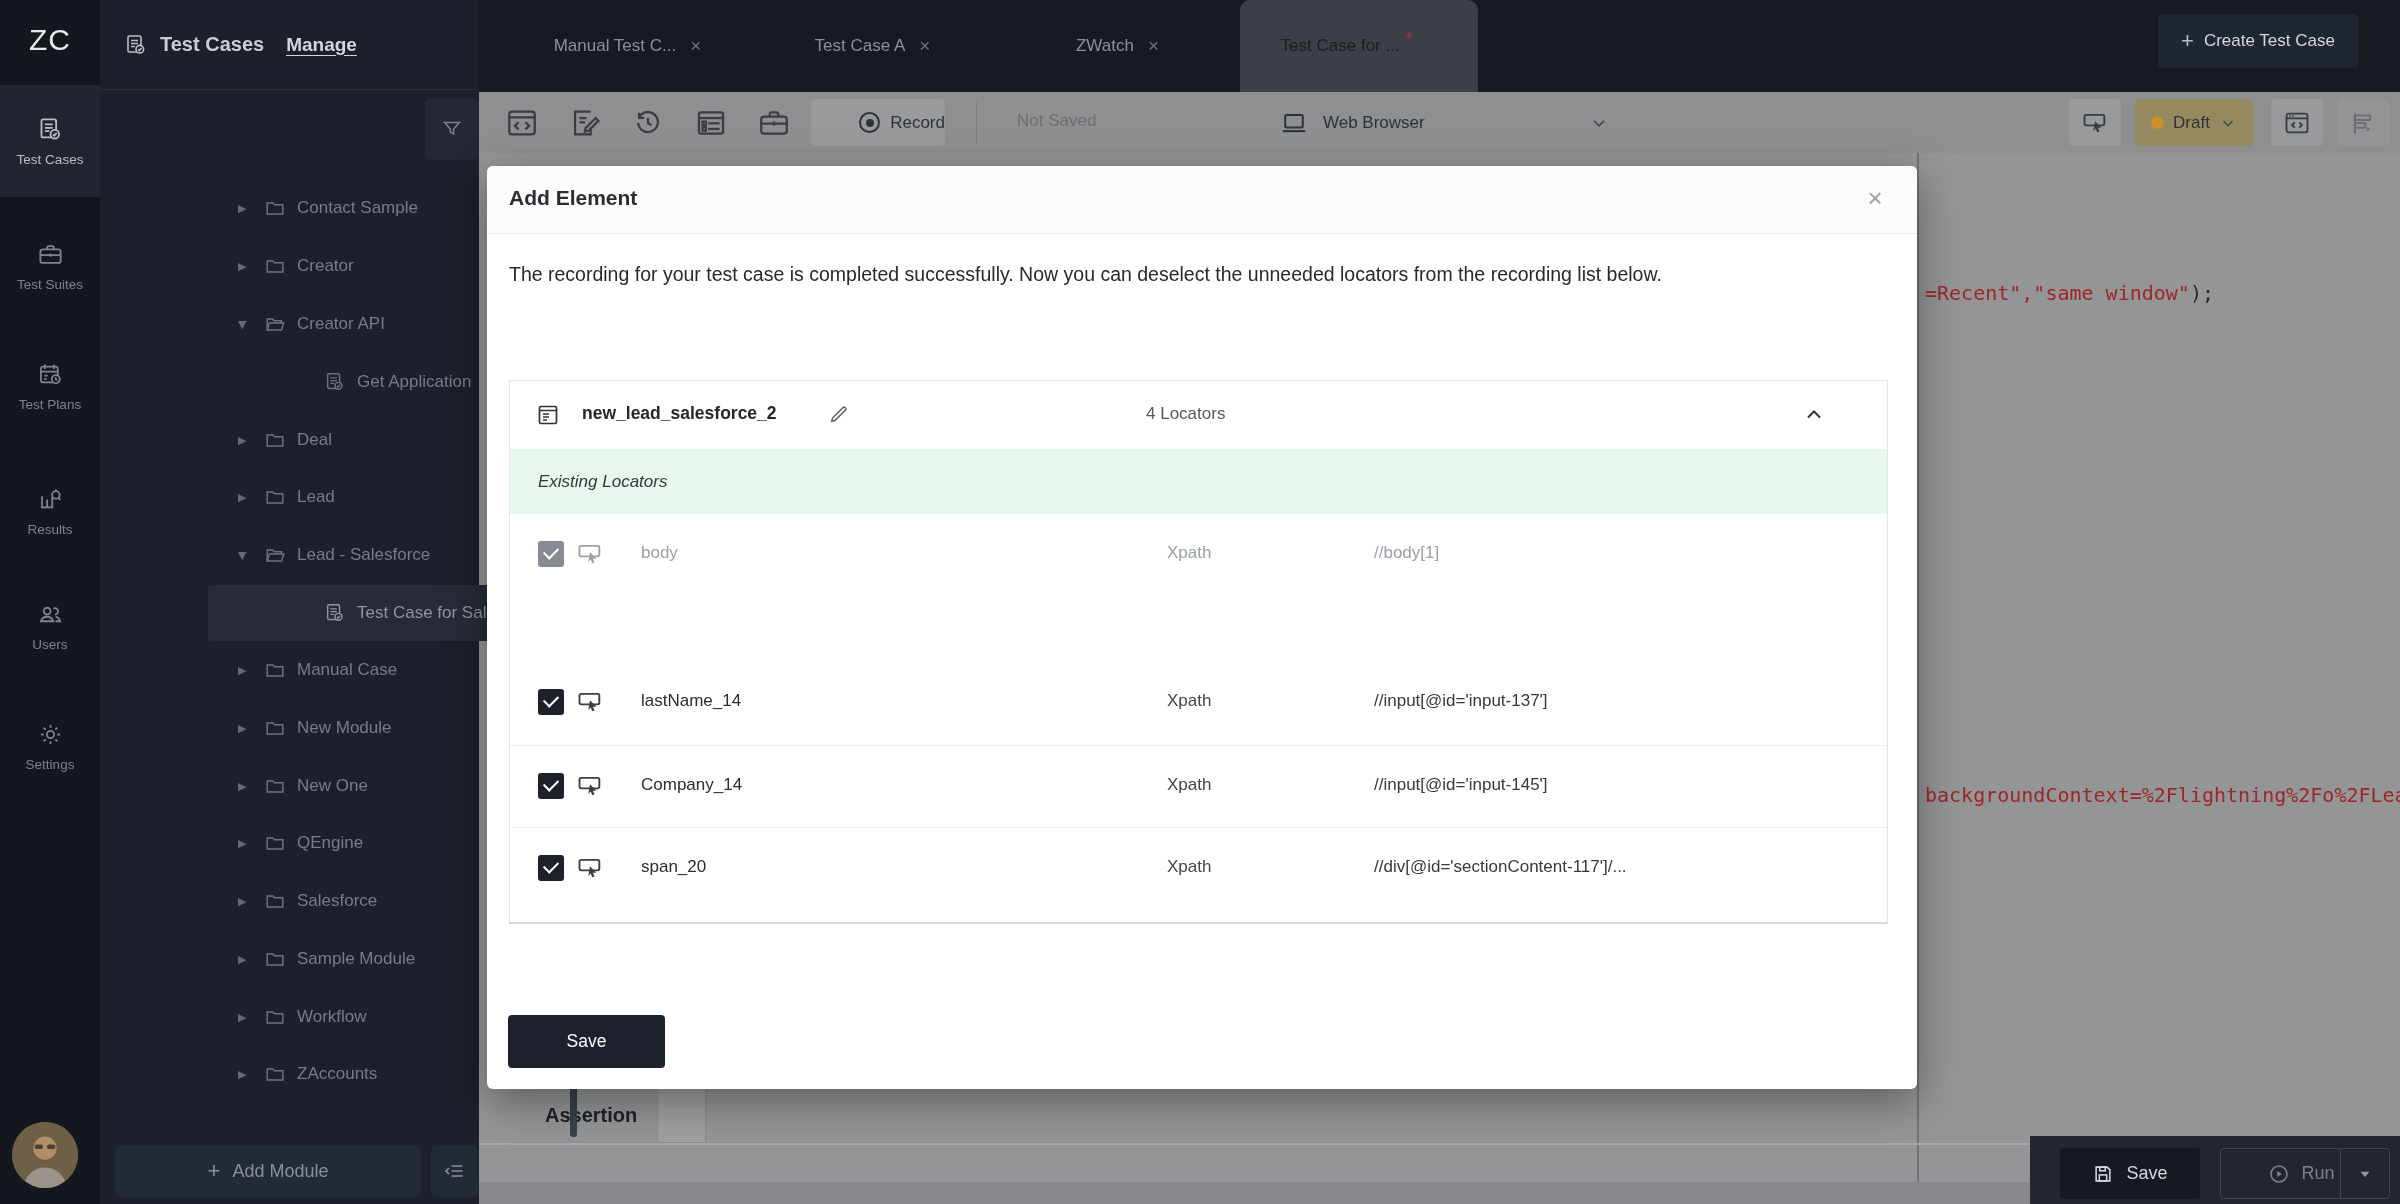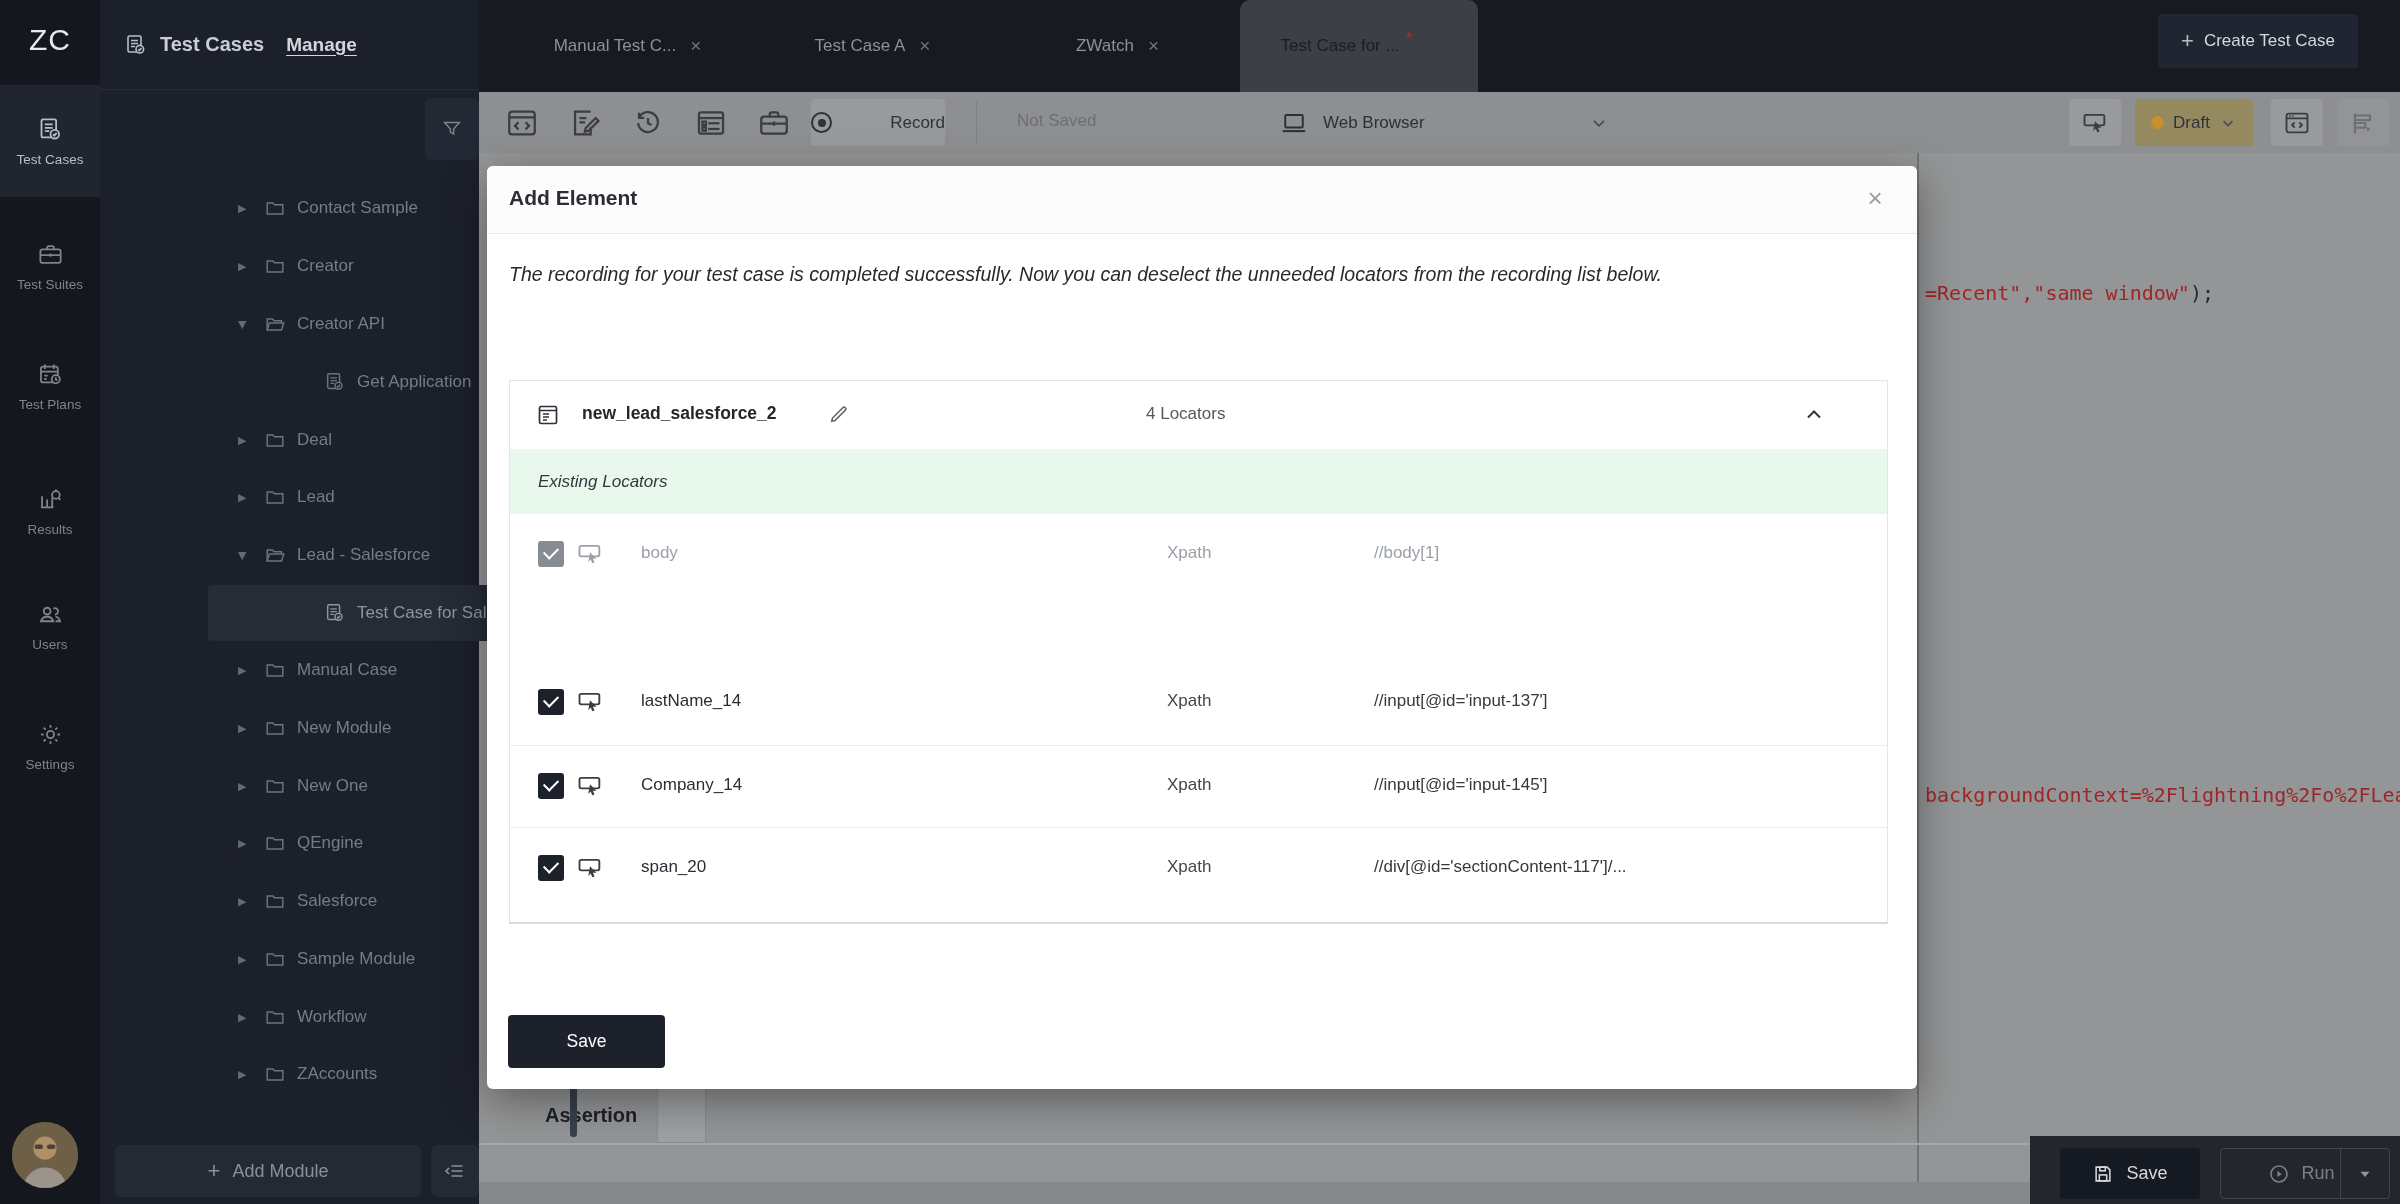--- a/index.html
+++ b/index.html
@@ -49,21 +49,21 @@
   .tab.active .x{color:#3d4147;}
   .tab .dirty{color:#b03030;font-size:17px;position:relative;top:-7px;margin-left:-8px;}
   .createBtn{position:absolute;left:1679px;top:14px;width:200px;height:54px;background:#1f2632;border-radius:4px;
              display:flex;align-items:center;justify-content:center;gap:10px;color:#d5d8dc;font-size:17px;cursor:pointer;}
   .createBtn .plus{font-size:22px;font-weight:300;color:#b9bdc3;}
   
   .content{position:absolute;left:479px;top:92px;width:1921px;height:1112px;background:#949596;z-index:1;overflow:hidden;}
   .toolbar{position:absolute;left:0;top:0;width:1921px;height:61px;background:#8e8f90;}
   .tbIcon{position:absolute;top:14px;width:34px;height:34px;color:#3b3d41;}
   .recordChip{position:absolute;left:332px;top:7px;width:134px;height:47px;background:#999a9c;border-radius:4px;
-              display:flex;align-items:center;justify-content:space-between;gap:10px;color:#2e3135;font-size:17px;cursor:pointer;}
+              display:flex;align-items:center;justify-content:flex-end;gap:10px;color:#2e3135;font-size:17px;cursor:pointer;}
   .recDot{width:17px;height:17px;border:2px solid #2f3236;border-radius:50%;position:relative;}
   .recDot::after{content:"";position:absolute;left:4.5px;top:4.5px;width:8px;height:8px;border-radius:50%;background:#2f3236;}
   .tbDivider{position:absolute;left:497px;top:10px;width:1px;height:41px;background:#7d7e80;}
   .notSaved{position:absolute;left:538px;top:19px;color:#6d6f72;font-size:17px;}
   .browserSel{position:absolute;left:800px;top:7px;width:330px;height:47px;display:flex;align-items:center;gap:14px;
               color:#2d3034;font-size:17px;cursor:pointer;}
   .browserSel .caret{margin-left:auto;color:#46494e;}
   .ptrChip{position:absolute;left:1590px;top:7px;width:52px;height:47px;background:#999a9c;border-radius:4px;
            display:flex;align-items:center;justify-content:center;color:#393c40;cursor:pointer;}
   .draftChip{position:absolute;left:1656px;top:7px;width:118px;height:47px;background:#94895f;border-radius:4px;
@@ -89,21 +89,21 @@
   .runMain{flex:1;display:flex;align-items:center;justify-content:center;gap:10px;height:100%;}
   .runCaret{width:48px;height:100%;border-left:1px solid #3f444d;display:flex;align-items:center;justify-content:center;color:#9196a0;}
   
   .modal{position:absolute;left:487px;top:166px;width:1430px;height:923px;background:#ffffff;border-radius:6px;
          box-shadow:0 12px 44px rgba(0,0,0,.38);z-index:10;}
   .modalHead{position:absolute;left:0;top:0;width:1430px;height:67px;background:#fcfcfc;border-bottom:1px solid #ececee;
              border-radius:6px 6px 0 0;}
   .modalTitle{position:absolute;left:22px;top:20px;font-size:21px;font-weight:600;color:#2a2d33;}
   .modalClose{position:absolute;right:24px;top:14px;width:36px;height:36px;display:flex;align-items:center;justify-content:center;
               color:#9aa0a7;font-size:26px;cursor:pointer;}
-  .modalIntro{position:absolute;left:22px;top:92px;width:1240px;font-size:19.5px;line-height:33px;color:#26292e;font-style:italic;}
+  .modalIntro{position:absolute;left:22px;top:92px;width:1240px;font-size:19.5px;line-height:33px;color:#26292e;}
   .card{position:absolute;left:22px;top:214px;width:1379px;height:544px;background:#fff;border:1px solid #e3e5e8;
         border-bottom:2px solid #d7d9dc;box-sizing:border-box;}
   .cardHead{position:absolute;left:0;top:0;width:100%;height:68px;}
   .cardFormIcon{position:absolute;left:26px;top:22px;color:#2e3238;}
   .cardName{position:absolute;left:64px;top:22px;font-size:17.5px;font-weight:700;color:#23262b;margin-left:8px;}
   .cardEdit{position:absolute;left:318px;top:22px;color:#5a5f66;cursor:pointer;}
   .cardCount{position:absolute;left:636px;top:23px;font-size:17px;color:#54585e;}
   .cardChevron{position:absolute;left:1292px;top:22px;color:#32363c;cursor:pointer;}
   .band{position:absolute;left:0;width:100%;height:65px;display:flex;align-items:center;padding-left:28px;box-sizing:border-box;
         font-size:17px;font-style:italic;color:#33373d;}

